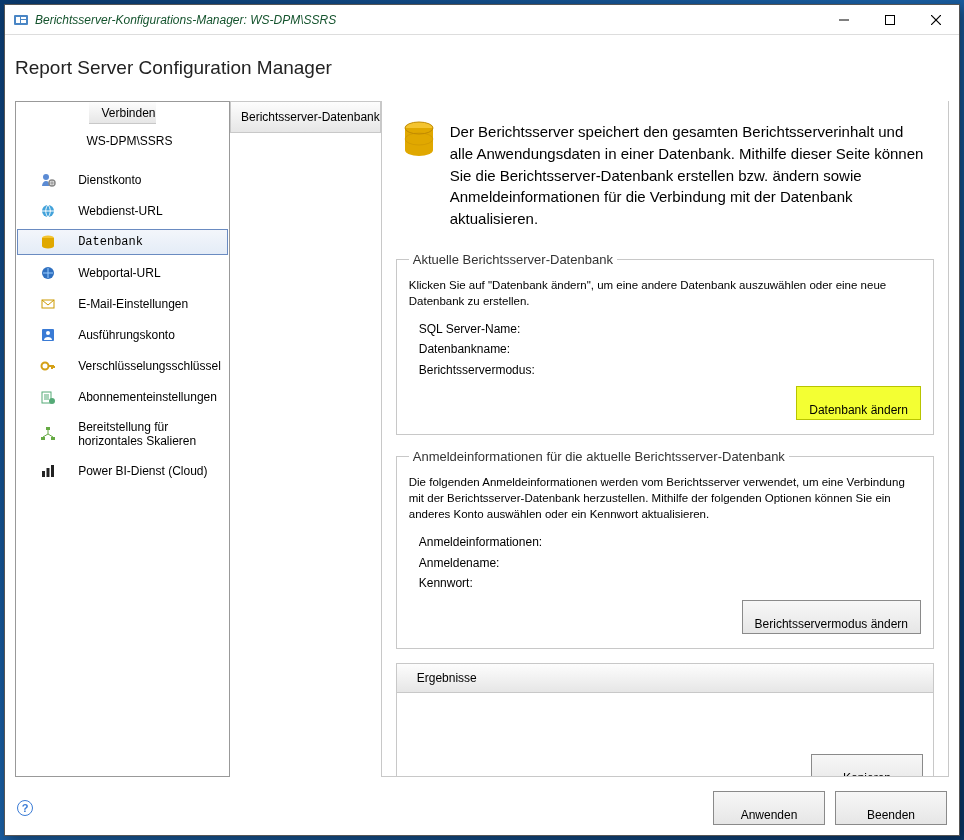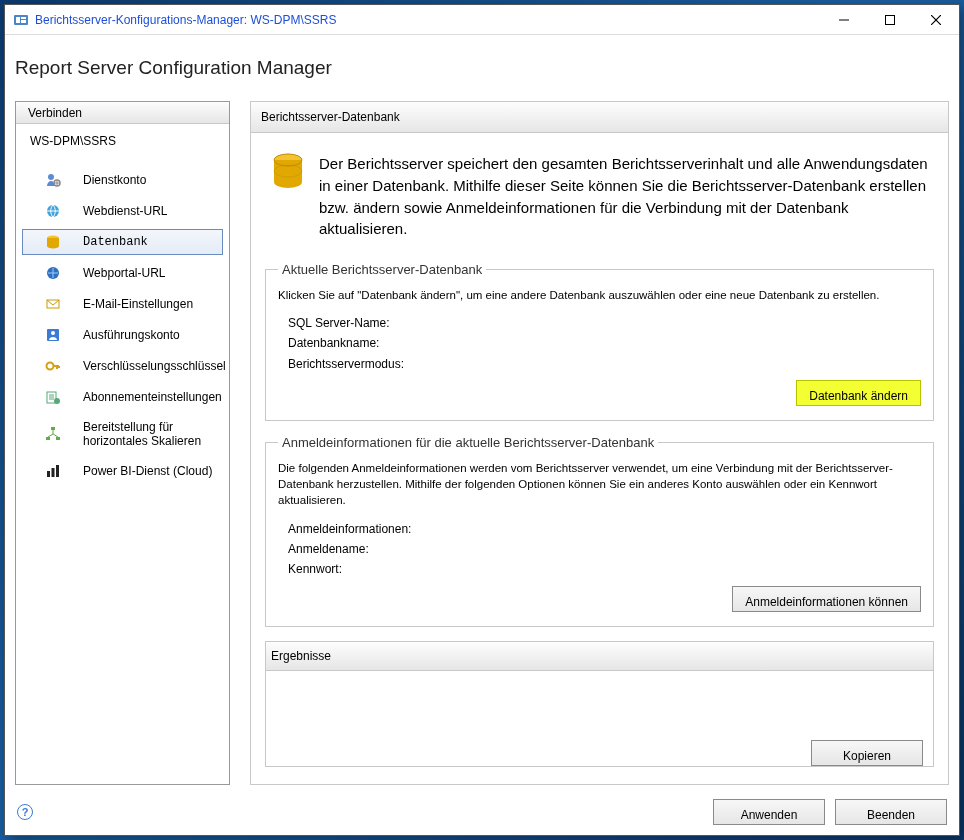--- a/index.html
+++ b/index.html
@@ -16,34 +16,34 @@
     background:#fff;
     border:1px solid #555;
     box-shadow: 4px 4px 12px rgba(0,0,0,.4);
     display:flex; flex-direction:column;
   }
   .titlebar {
     height:30px; background:#fff; border-bottom:1px solid #ddd;
     display:flex; align-items:center; padding:0 0 0 8px;
   }
   .titlebar .app-icon { width:16px; height:16px; margin-right:6px; }
-  .titlebar .title-text { flex:0 0 auto; color:#1d4ed8; }
+  .titlebar .title-text { flex:0 0 auto; color:#14532d;font-style:italic; }
   .titlebar .spacer { flex:1; }
   .tb-btn { width:46px; height:30px; display:flex; align-items:center; justify-content:center; }
   .tb-btn svg { width:10px; height:10px; }
   .header {
     padding:22px 0 22px 10px; background:#fff;
   }
   .header h1 { margin:0; font-size:19px; font-weight:400; color:#222; }
   .body {
     flex:1; display:flex; padding:0 10px 6px 10px; min-height:0;
   }
   .sidebar {
     width:215px; border:1px solid #999;
-    background:#fff; display:flex; flex-direction:column;
+    background:#fff; display:flex; flex-direction:column;align-items:center;
   }
   .sb-header {
     height:22px; border-bottom:1px solid #c8c8c8;
     background:linear-gradient(#fdfdfd,#e6e6e6);
     display:flex; align-items:center; padding-left:6px; gap:6px;
   }
   .sb-server {
     padding:10px 0 6px 8px; display:flex; align-items:center; gap:6px; font-size:12px;
   }
   .sb-items { padding:8px 0 0 0; overflow:auto; flex:1; }
@@ -51,51 +51,51 @@
     display:flex; align-items:center; padding:4px 6px 4px 22px; margin:5px 6px; gap:22px;
     border:1px solid transparent; cursor:default; min-height:26px;
   }
   .sb-item.selected {
     border:1px solid #6a8bc1;
     background:linear-gradient(#f3f6fb,#e4ecf7);
     font-family:Liberation Mono, monospace;
   }
   .sb-item .icn { width:16px; height:16px; flex:0 0 16px; display:flex; align-items:center; justify-content:center; }
   .content {
-    flex:1; margin-left:20px; display:flex; flex-direction:column; min-width:0;border-radius:27px;
+    flex:1; display:flex; flex-direction:row; min-width:0;border-radius:27px;
   }
   .panel-head {
     height:32px; border:1px solid #c8c8c8;
     background:linear-gradient(#fdfdfd,#e6e6e6);
     display:flex; align-items:center; padding-left:10px; font-size:12px;
   }
   .panel-body { flex:1; border:1px solid #c8c8c8; border-top:none; padding:10px 14px; overflow:auto; }
   .intro { display:flex; gap:14px; padding:10px 6px 18px 6px; }
   .intro .db-icon { width:34px; height:40px; flex:0 0 34px; }
   .intro p { margin:0; font-size:15px; line-height:1.45; }
   fieldset {
     border:1px solid #c8c8c8; padding:6px 12px 14px 12px; margin:4px 0 14px 0; font-size:12px;
   }
   legend { padding:0 4px; color:#333; font-size:13px; }
   fieldset p { margin:4px 0 10px 0; font-size:11.5px; line-height:1.4; }
   .kv { margin-left:10px; line-height:1.7; }
   .btn-row { display:flex; justify-content:flex-end; margin-top:6px; }
   button.win {
     min-width:112px; height:26px; font:12px "Segoe UI",Tahoma,sans-serif;
     background:linear-gradient(#f7f7f7,#e6e6e6); border:1px solid #8a8a8a;
-    padding:8px 12px; cursor:default;
+    padding:16px 12px; cursor:default;
   }
   button.win.highlight {
     background:#f3ff33; border:1px solid #b8c400;
   }
   .results-head {
     margin-top:6px;
     height:30px; border:1px solid #c8c8c8;
     background:linear-gradient(#fdfdfd,#e6e6e6);
-    display:flex; align-items:center; padding-left:5px;
+    display:flex; align-items:center; padding-left:20px;
   }
   .results-body {
     border:1px solid #c8c8c8; border-top:none; height:96px;
     position:relative;
   }
   .results-body .copy { position:absolute; right:10px; bottom:0; }
   .footer {
     display:flex; align-items:center; padding:8px 12px 10px 12px;
     gap:10px;
   }
@@ -301,21 +301,21 @@
 
         <fieldset>
           <legend>Anmeldeinformationen für die aktuelle Berichtsserver-Datenbank</legend>
           <p>Die folgenden Anmeldeinformationen werden vom Berichtsserver verwendet, um eine Verbindung mit der Berichtsserver-Datenbank herzustellen. Mithilfe der folgenden Optionen können Sie ein anderes Konto auswählen oder ein Kennwort aktualisieren.</p>
           <div class="kv">
             <div>Anmeldeinformationen:</div>
             <div>Anmeldename:</div>
             <div>Kennwort:</div>
           </div>
           <div class="btn-row">
-            <button class="win">Anmeldeinformationen können</button>
+            <button class="win">Berichtsservermodus ändern</button>
           </div>
         </fieldset>
 
         <div class="results-head">
           <span>Ergebnisse</span>
         </div>
         <div class="results-body">
           <button class="win copy">Kopieren</button>
         </div>
 

